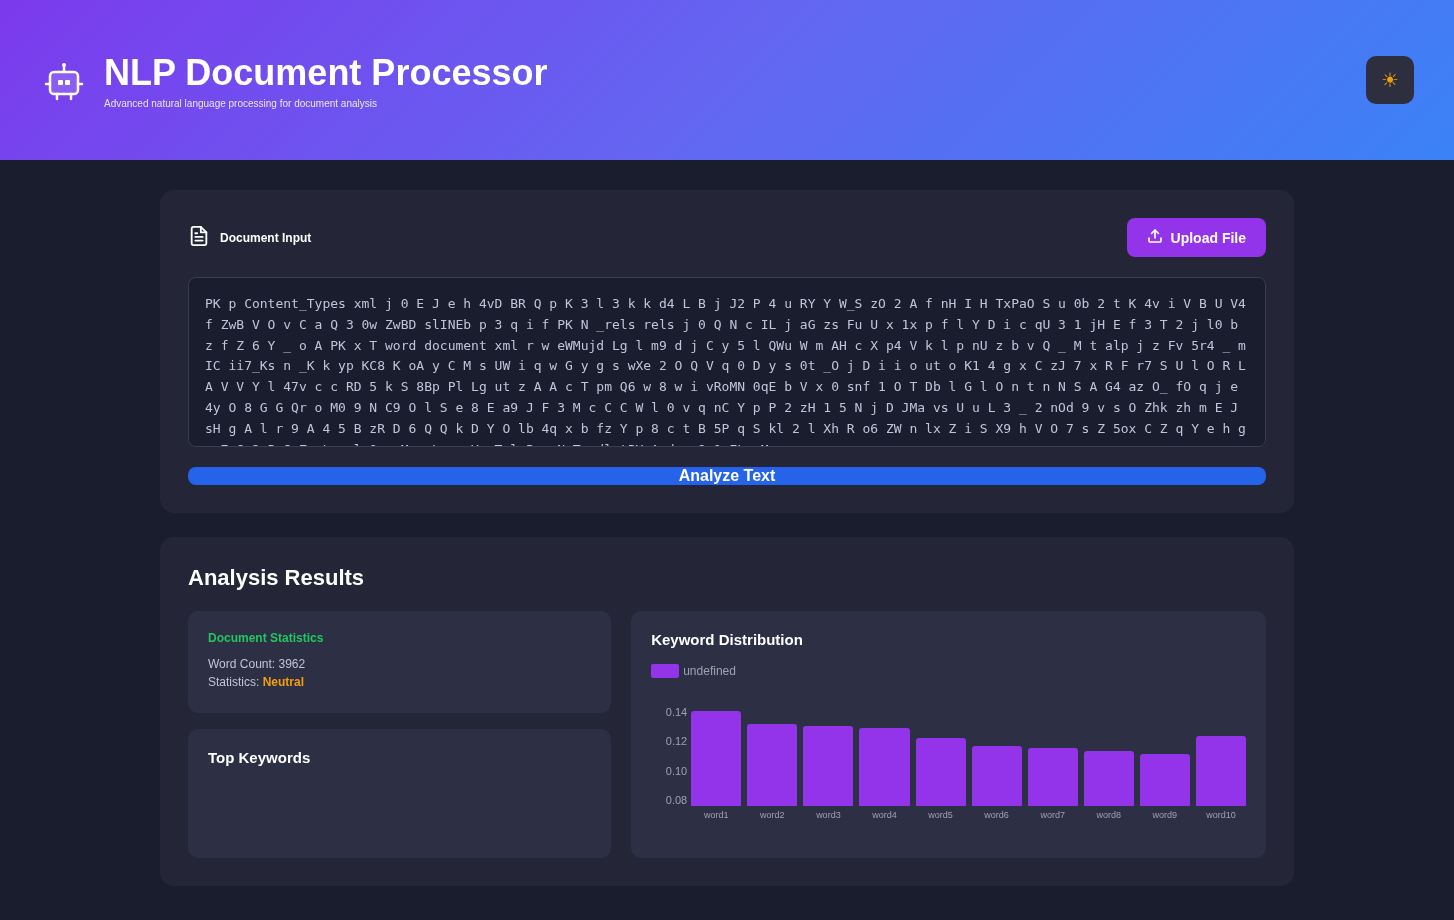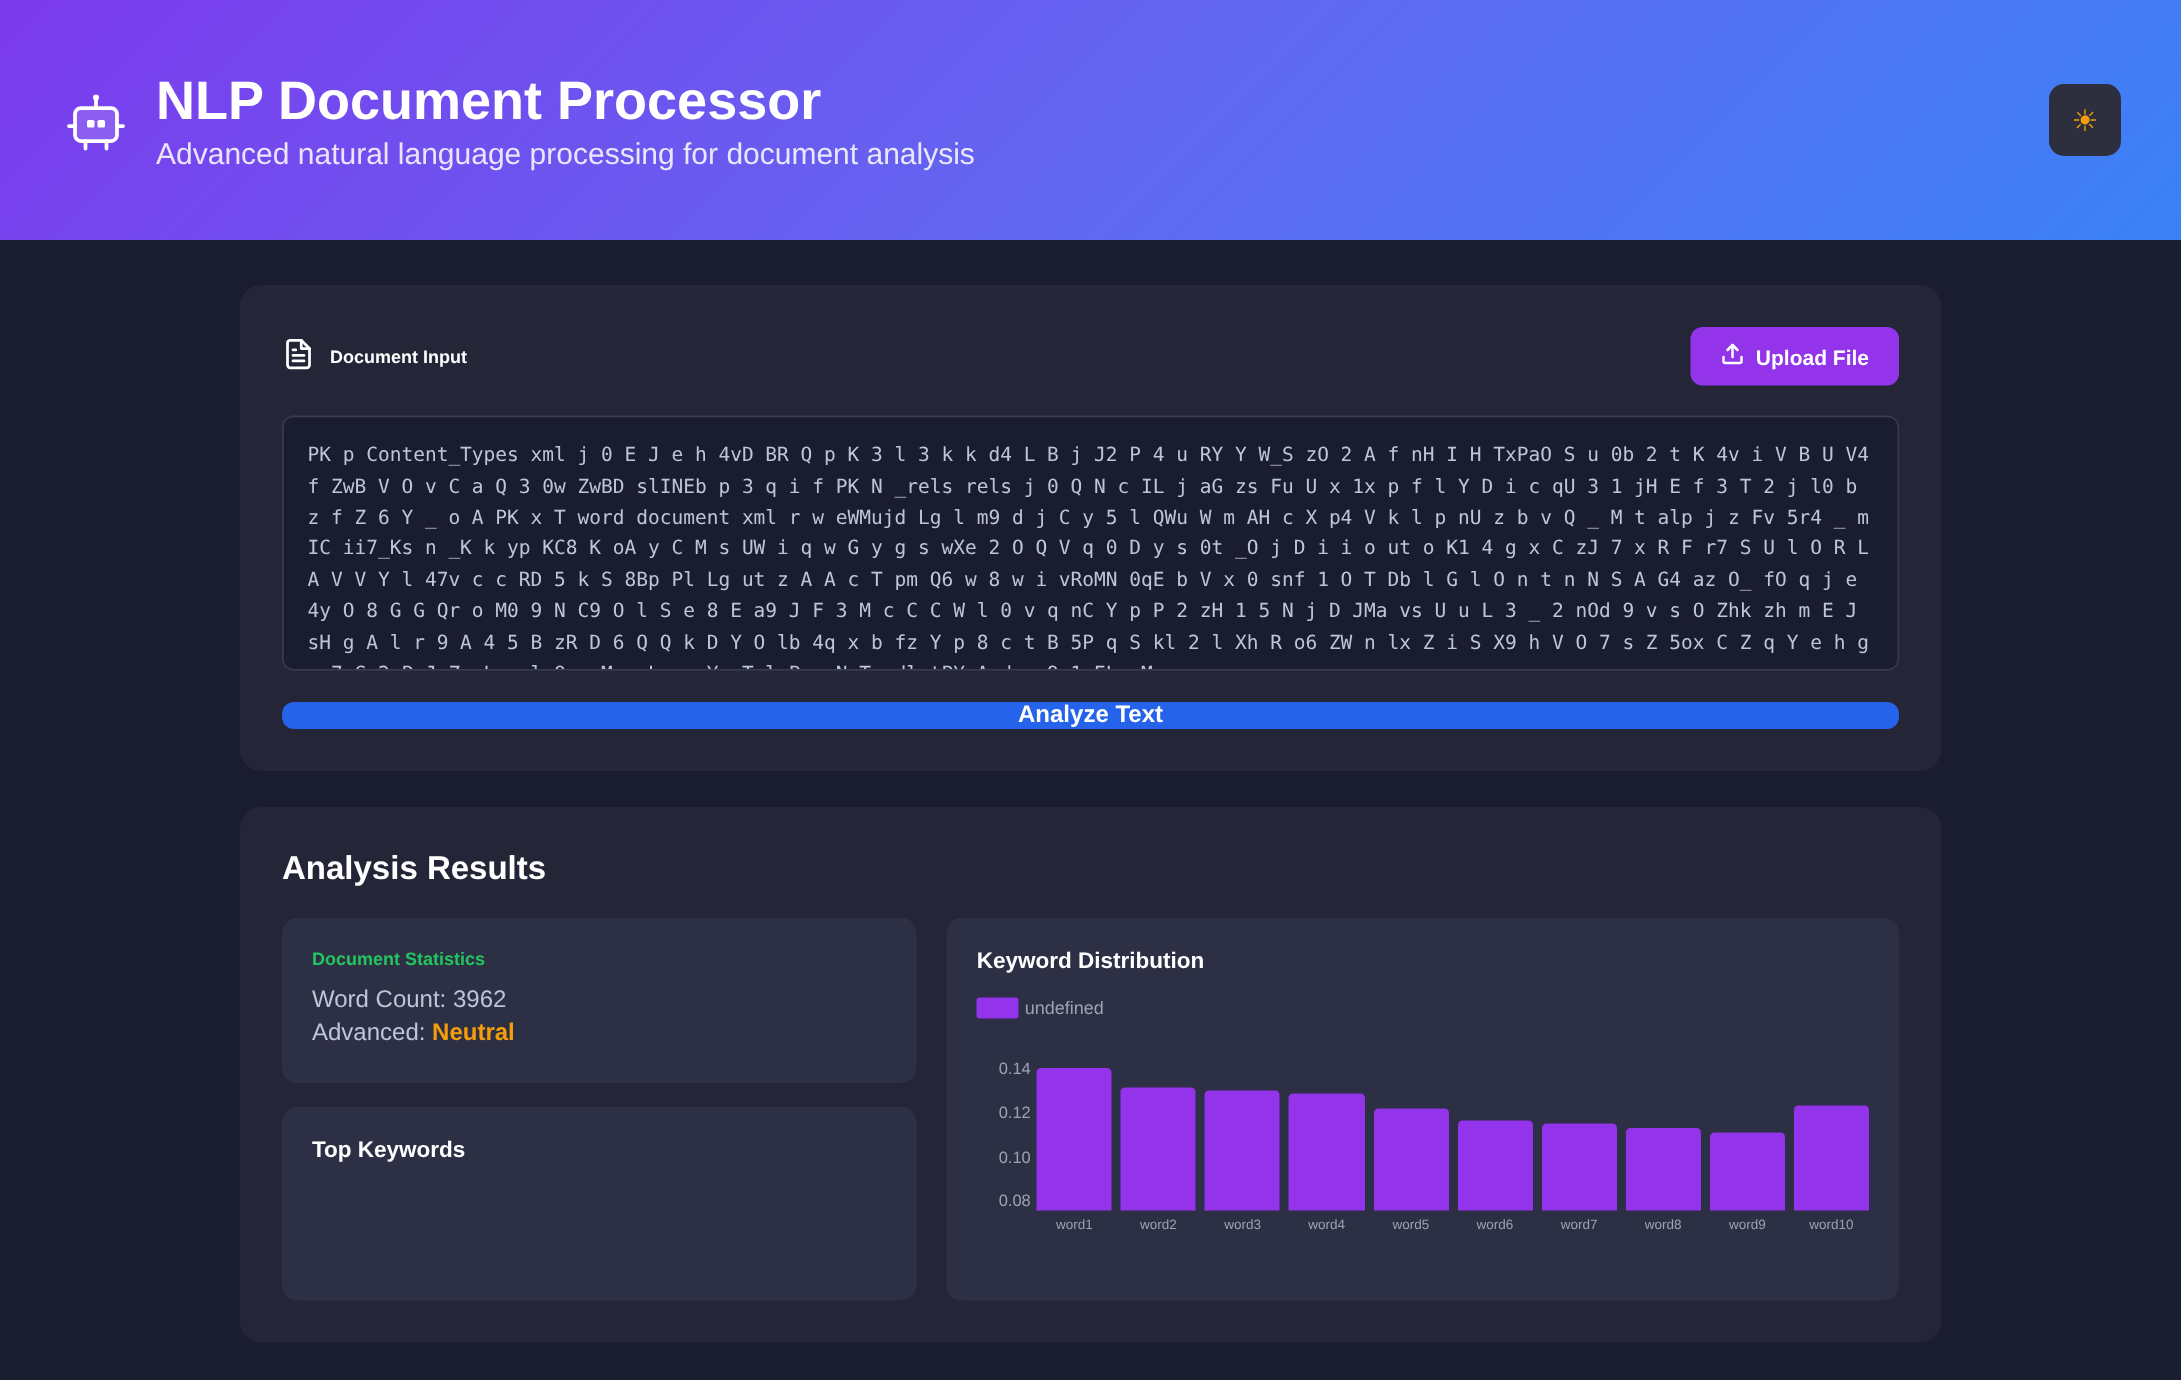--- a/index.html
+++ b/index.html
@@ -29,21 +29,21 @@
       height: 48px;
       color: white;
     }
     .header-title-group h1 {
       font-size: 36px;
       font-weight: 700;
       color: white;
       line-height: 1.2;
     }
     .header-title-group p {
-      font-size: 20px;
+      font-size: 10px;
       color: rgba(255,255,255,0.85);
       margin-top: 4px;
     }
     .theme-toggle {
       background: #2d2f3e;
       border: none;
       border-radius: 10px;
       width: 48px;
       height: 48px;
       display: flex;
@@ -167,21 +167,21 @@
       border-radius: 10px;
       padding: 20px;
     }
     .stat-card h3 {
       font-size: 12px;
       font-weight: 700;
       color: #22c55e;
       margin-bottom: 12px;
     }
     .stat-item {
-      font-size: 16px;
+      font-size: 12px;
       color: #c0c4d8;
       margin-bottom: 4px;
     }
     .sentiment-neutral {
       color: #f59e0b;
       font-weight: 600;
     }
 
     .keywords-card {
       background: #2d2f45;
@@ -337,21 +337,21 @@
     </div>
 
     <div class="results-grid">
 
       <div class="results-left">
 
         <div class="stat-card">
           <h3>Document Statistics</h3>
           <div class="stat-item">Word Count: 3962</div>
           <div class="stat-item">
-            <span>Advanced:</span>
+            <span>Statistics:</span>
             <span class="sentiment-neutral">Neutral</span>
           </div>
         </div>
 
         <div class="keywords-card">
           <h3>Top Keywords</h3>
           <div style="height:60px;"></div>
         </div>
       </div>
 

